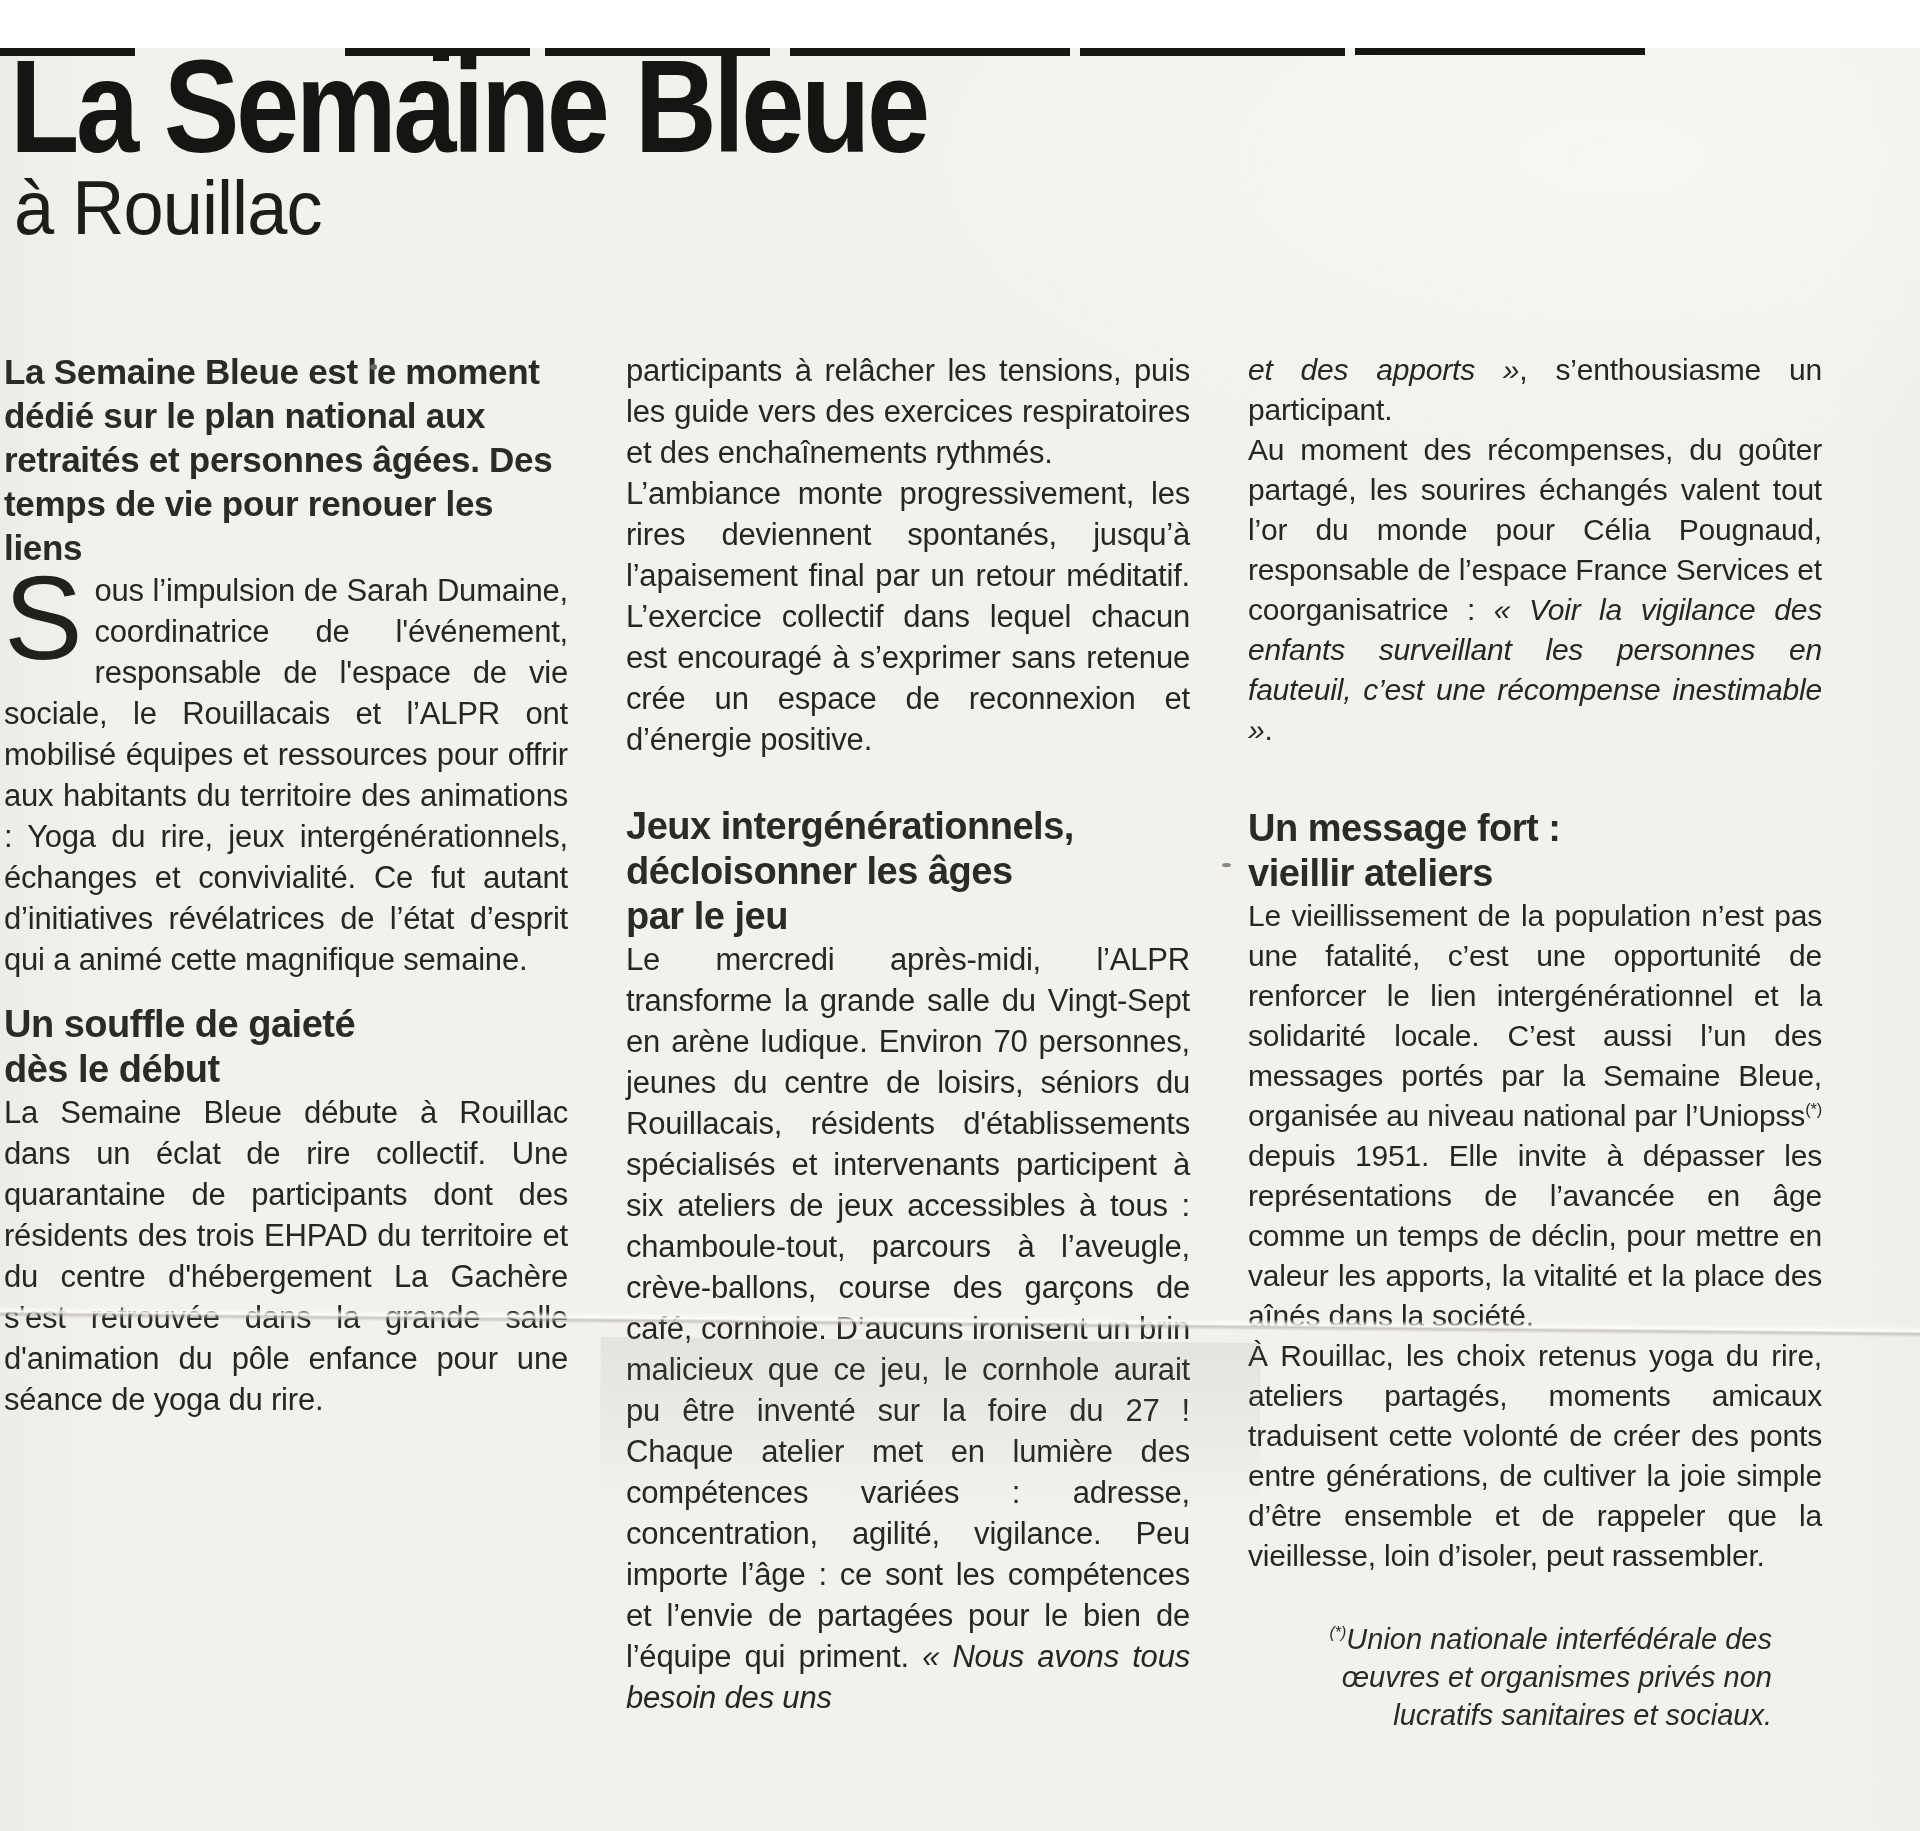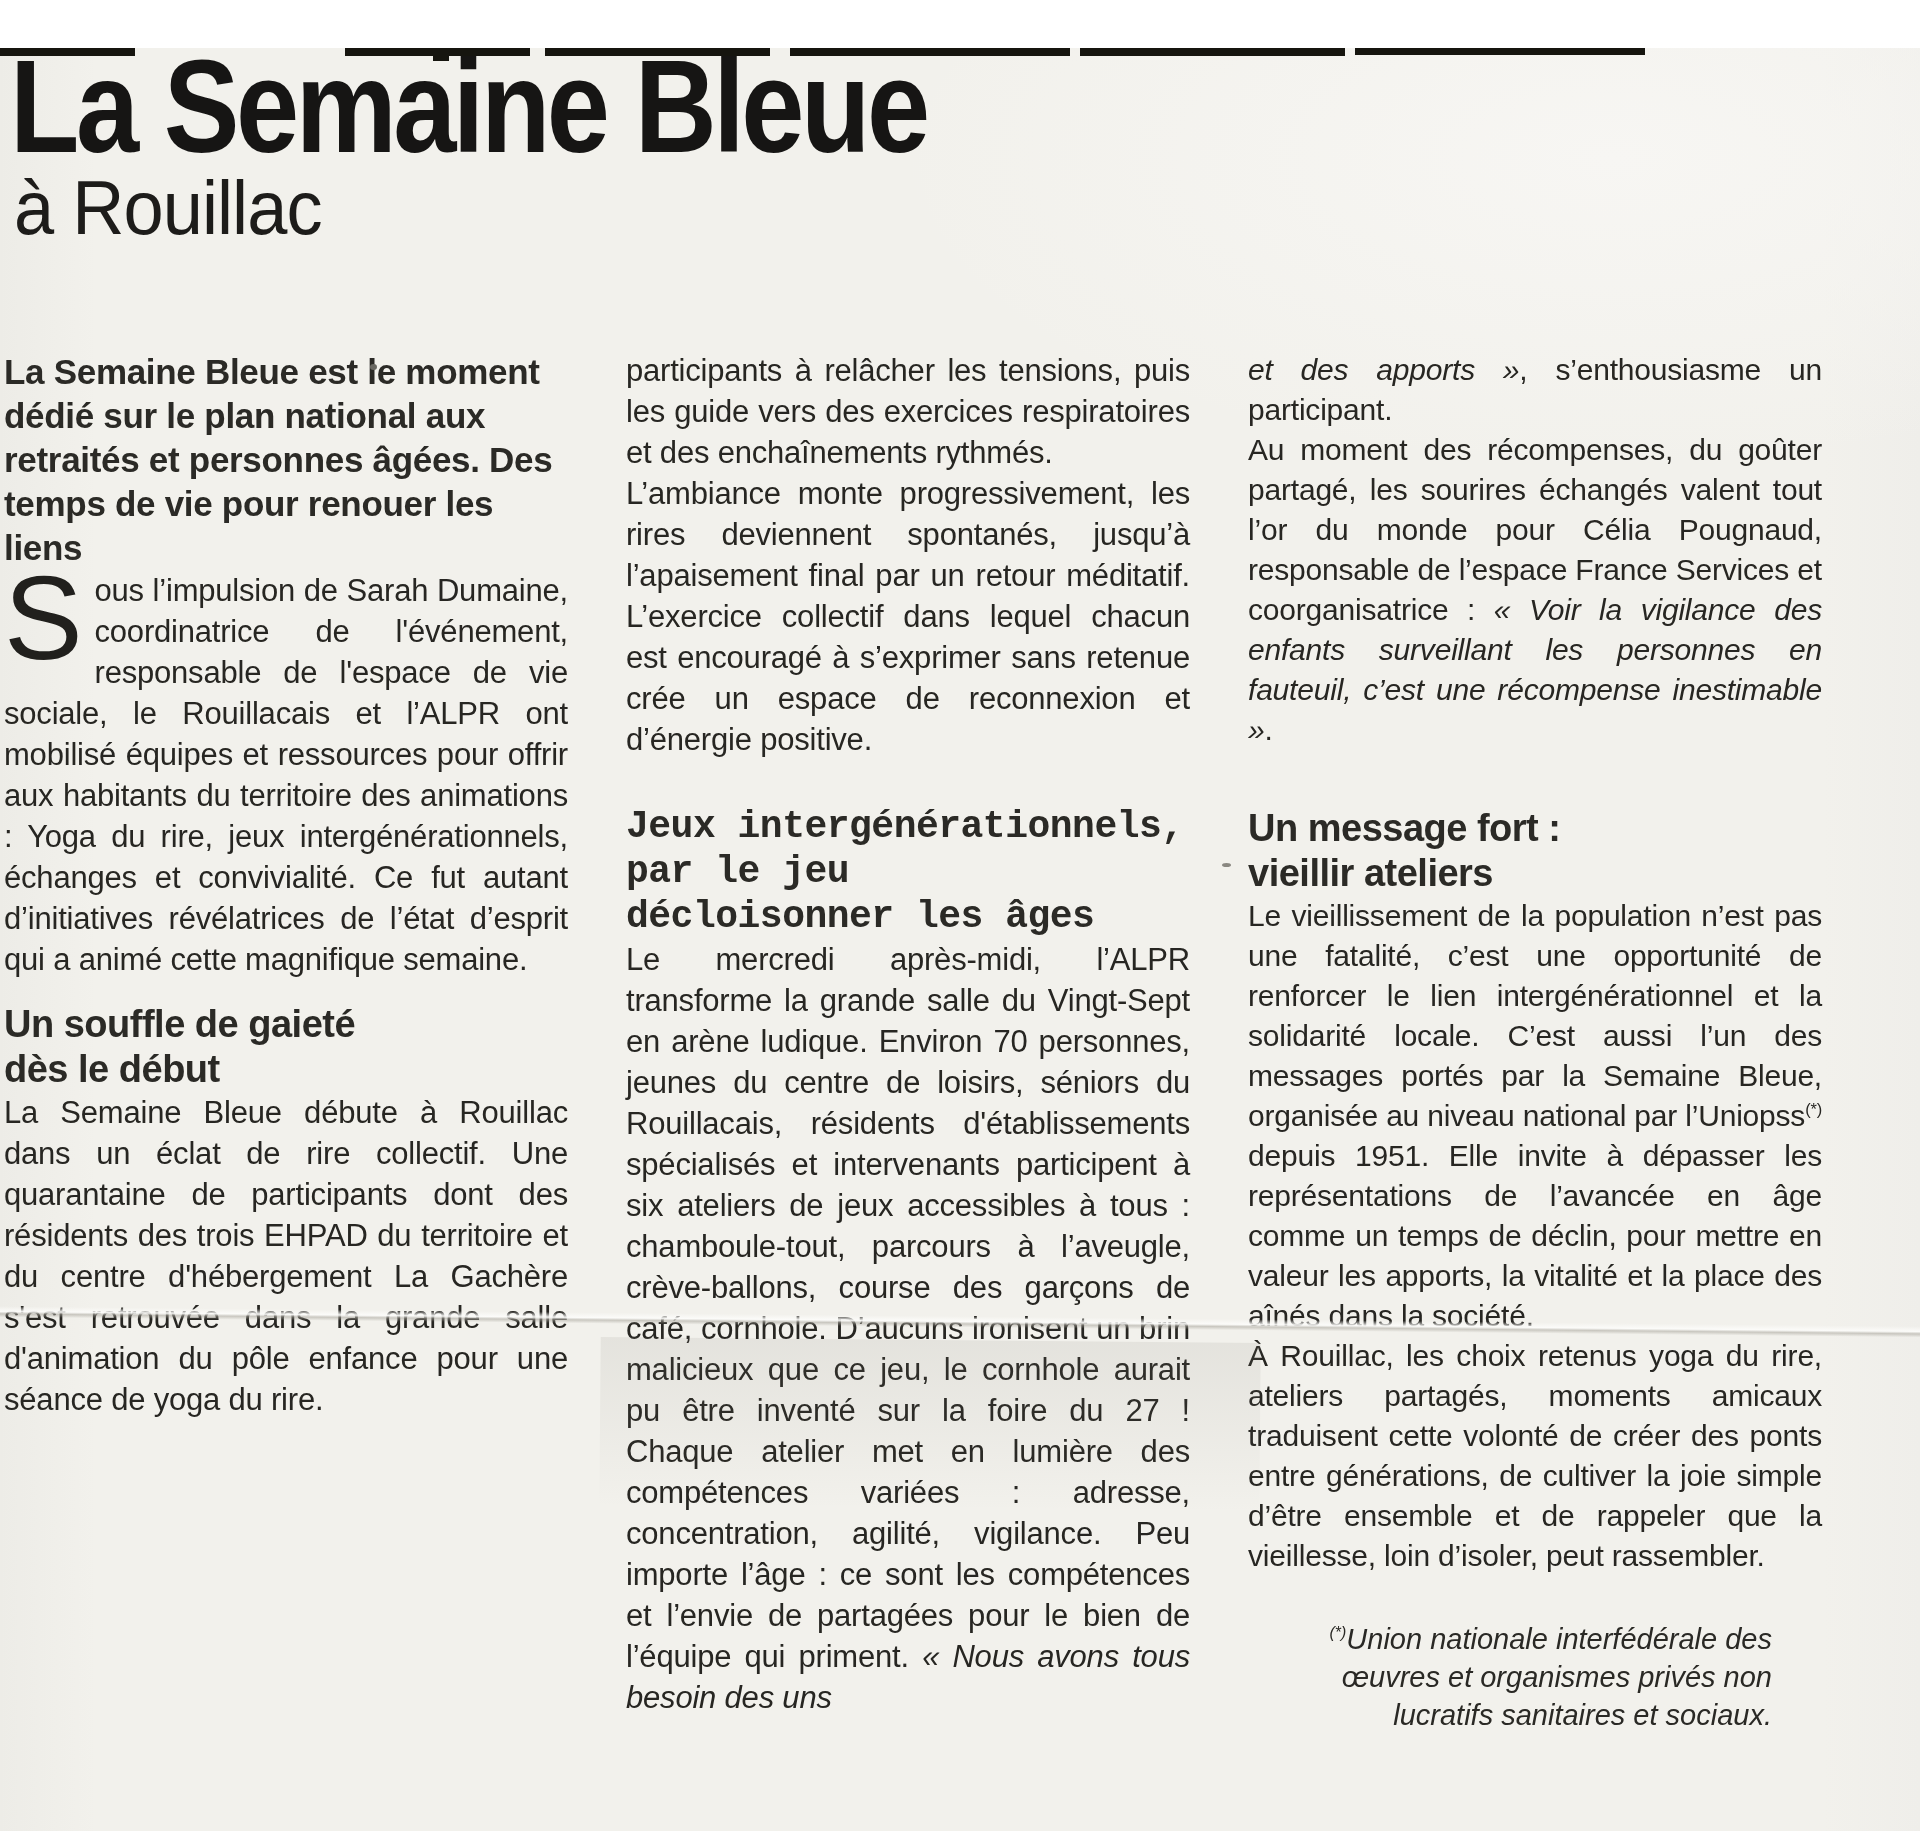--- a/index.html
+++ b/index.html
@@ -42,21 +42,21 @@
   p.body{margin:0;font-size:31px;line-height:41px;text-align:justify;
     letter-spacing:-0.2px;color:#272622;}
   .c3 p.body{font-size:30px;line-height:40px;}
   .p1{margin-top:36px;}
   .colhead{
     margin:0;font-weight:bold;font-size:38px;line-height:45px;
     letter-spacing:-0.5px;color:#2b2a26;
   }
   .colhead span{display:block;}
   .h-c1{margin-top:22px;}
-  .h-c2{margin-top:44px;font-family:Liberation Mono, monospace;}
+  .h-c2{margin-top:44px;}
   .h-c3{margin-top:56px;}
   .dropcap{
     float:left;font-size:118px;line-height:84px;padding:6px 12px 0 0;
     color:#21201d;
   }
   .it{font-style:italic;}
   sup.marker{font-size:0.55em;vertical-align:super;line-height:0;}
   .footnote{
     margin:44px 0 0 0;font-style:italic;text-align:right;
     font-size:29px;line-height:38px;color:#2a2925;padding:0 50px 0 60px;
@@ -115,22 +115,22 @@
           <span>dès le début</span>
         </h2>
       <p class="body">La Semaine Bleue débute à Rouillac dans un éclat de rire collectif. Une quarantaine de participants dont des résidents des trois EHPAD du territoire et du centre d'hébergement La Gachère s'est retrouvée dans la grande salle d'animation du pôle enfance pour une séance de yoga du rire.</p>
     </div>
 
     <div class="col c2">
       <p class="body">participants à relâcher les tensions, puis les guide vers des exercices respiratoires et des enchaînements rythmés.</p>
       <p class="body">L’ambiance monte progressivement, les rires deviennent spontanés, jusqu’à l’apaisement final par un retour méditatif. L’exercice collectif dans lequel chacun est encouragé à s’exprimer sans retenue crée un espace de reconnexion et d’énergie positive.</p>
       <h2 class="colhead h-c2">
           <span>Jeux intergénérationnels,</span>
+          <span>décloisonner les âges</span>
           <span>par le jeu</span>
-          <span>décloisonner les âges</span>
         </h2>
       <p class="body"><span>Le mercredi après-midi, l’ALPR transforme la grande salle du Vingt-Sept en arène ludique. Environ 70 personnes, jeunes du centre de loisirs, séniors du Rouillacais, résidents d'établissements spécialisés et intervenants participent à six ateliers de jeux accessibles à tous : chamboule-tout, parcours à l’aveugle, crève-ballons, course des garçons de café, cornhole. D’aucuns ironisent un brin malicieux que ce jeu, le cornhole aurait pu être inventé sur la foire du 27 ! Chaque atelier met en lumière des compétences variées : adresse, concentration, agilité, vigilance. Peu importe l’âge : ce sont les compétences et l’envie de partagées pour le bien de l’équipe qui priment. </span><span class="it">« Nous avons tous besoin des uns</span></p>
     </div>
 
     <div class="col c3">
       <p class="body"><span class="it">et des apports »</span><span>, s’enthousiasme un participant.</span></p>
       <p class="body"><span>Au moment des récompenses, du goûter partagé, les sourires échangés valent tout l’or du monde pour Célia Pougnaud, responsable de l’espace France Services et coorganisatrice : </span><span class="it">« Voir la vigilance des enfants surveillant les personnes en fauteuil, c’est une récompense inestimable »</span><span>.</span></p>
       <h2 class="colhead h-c3">
           <span>Un message fort :</span>
           <span>vieillir ateliers</span>

